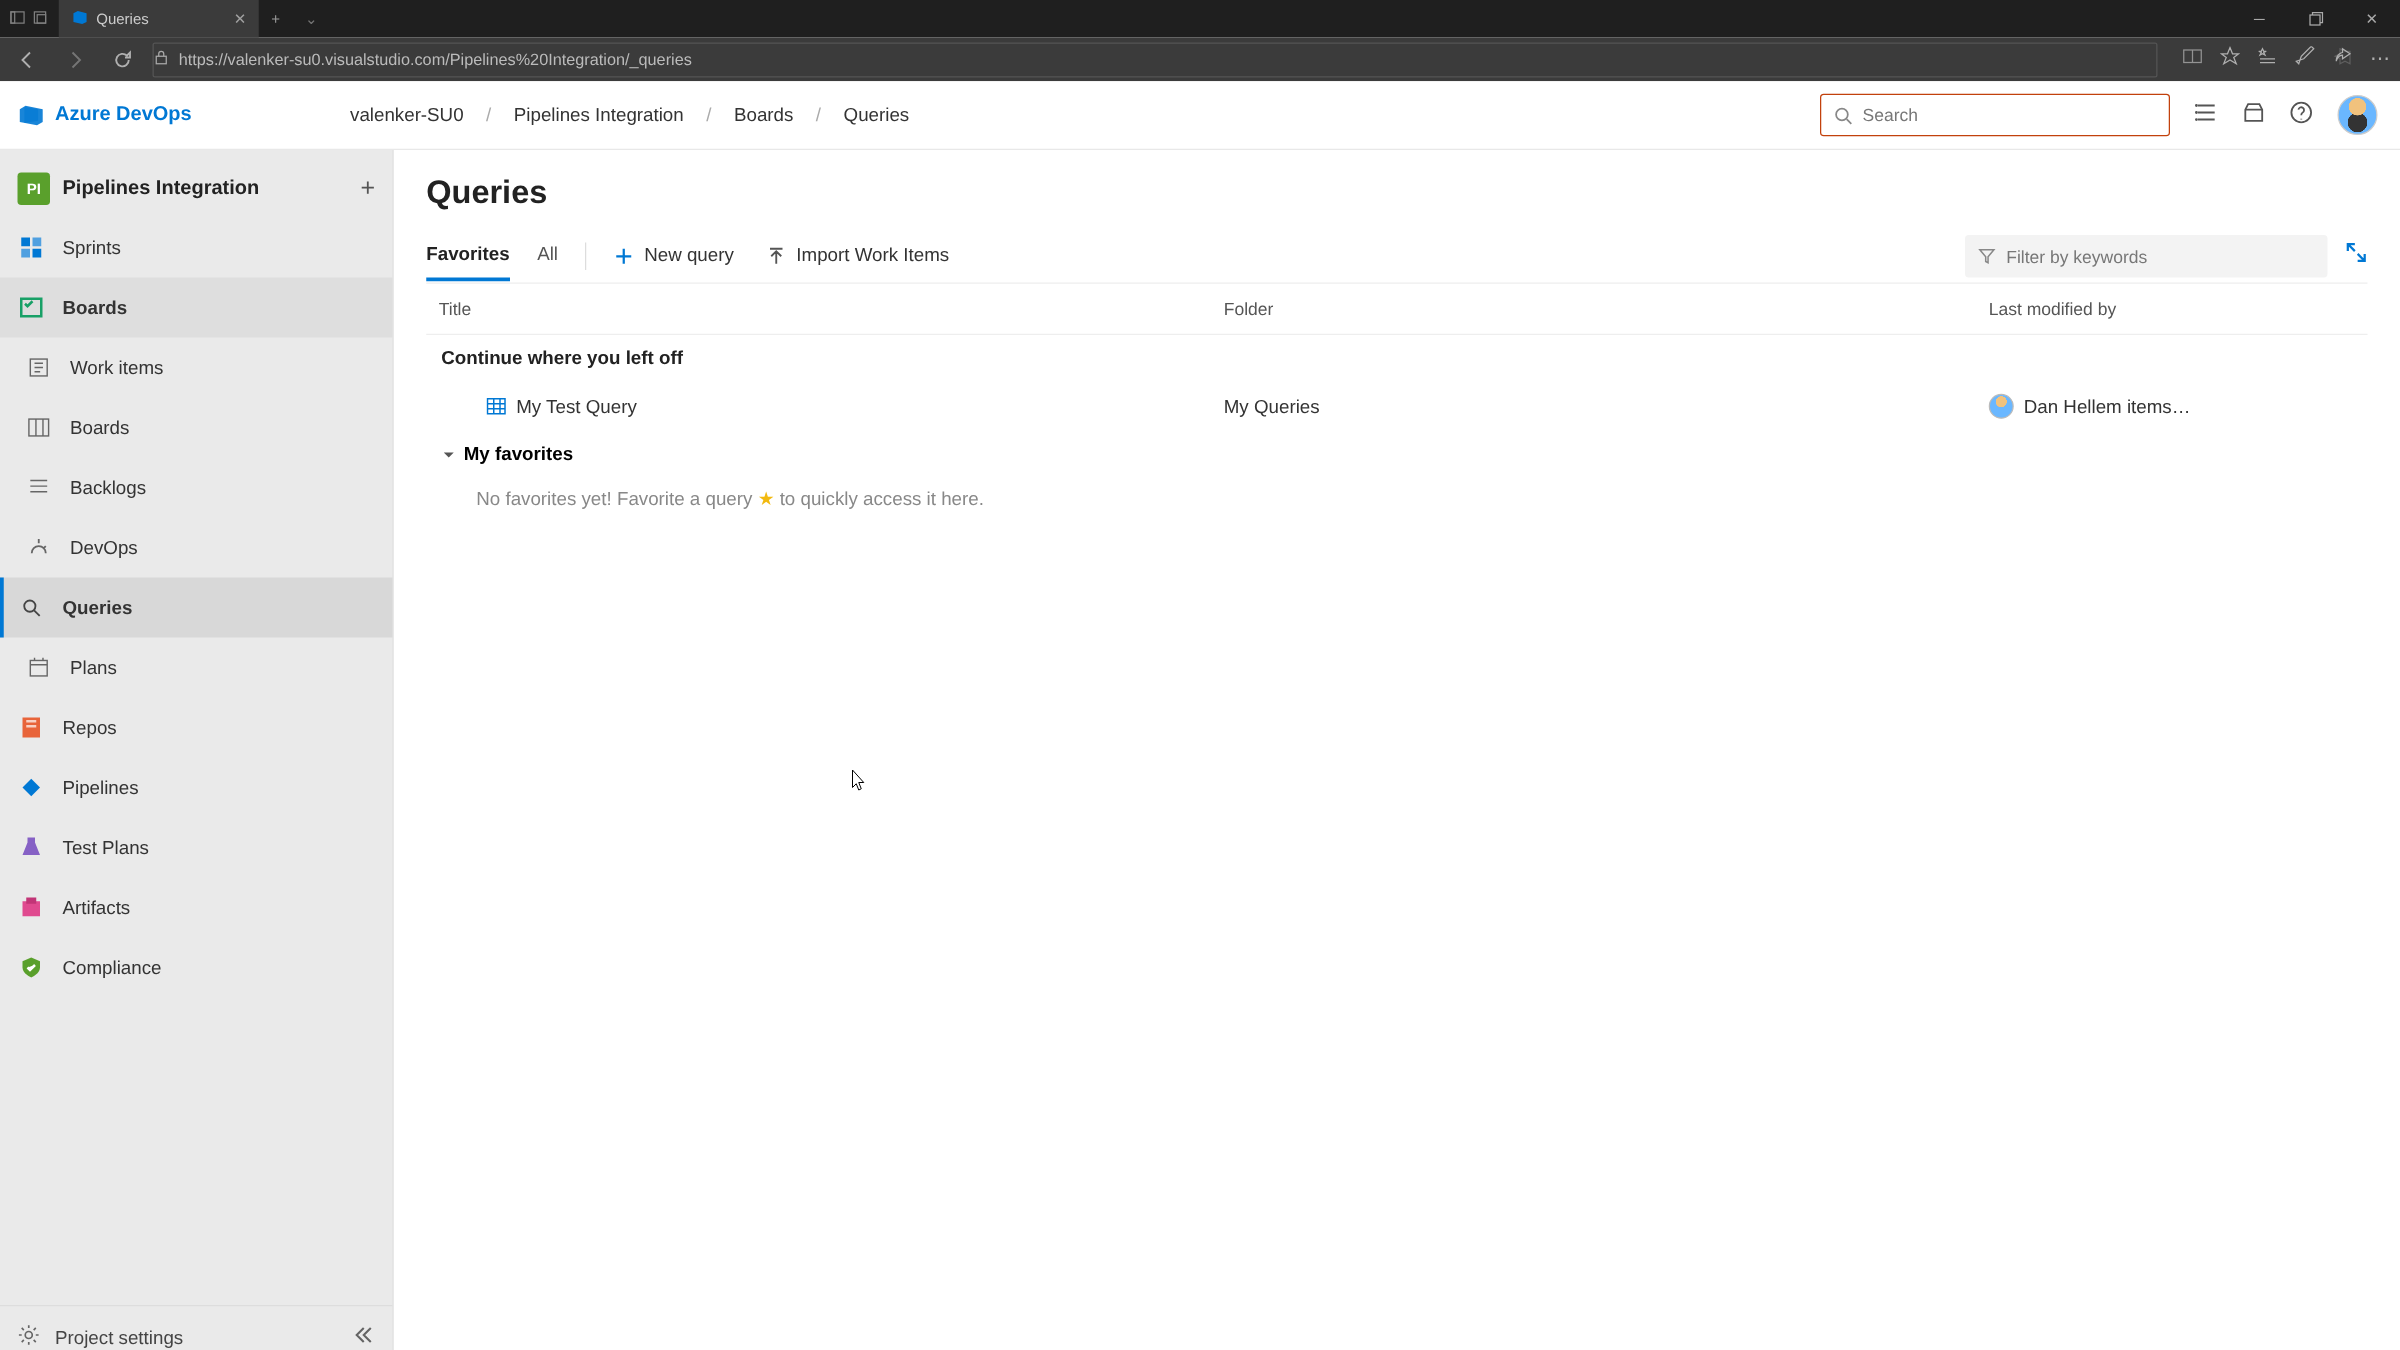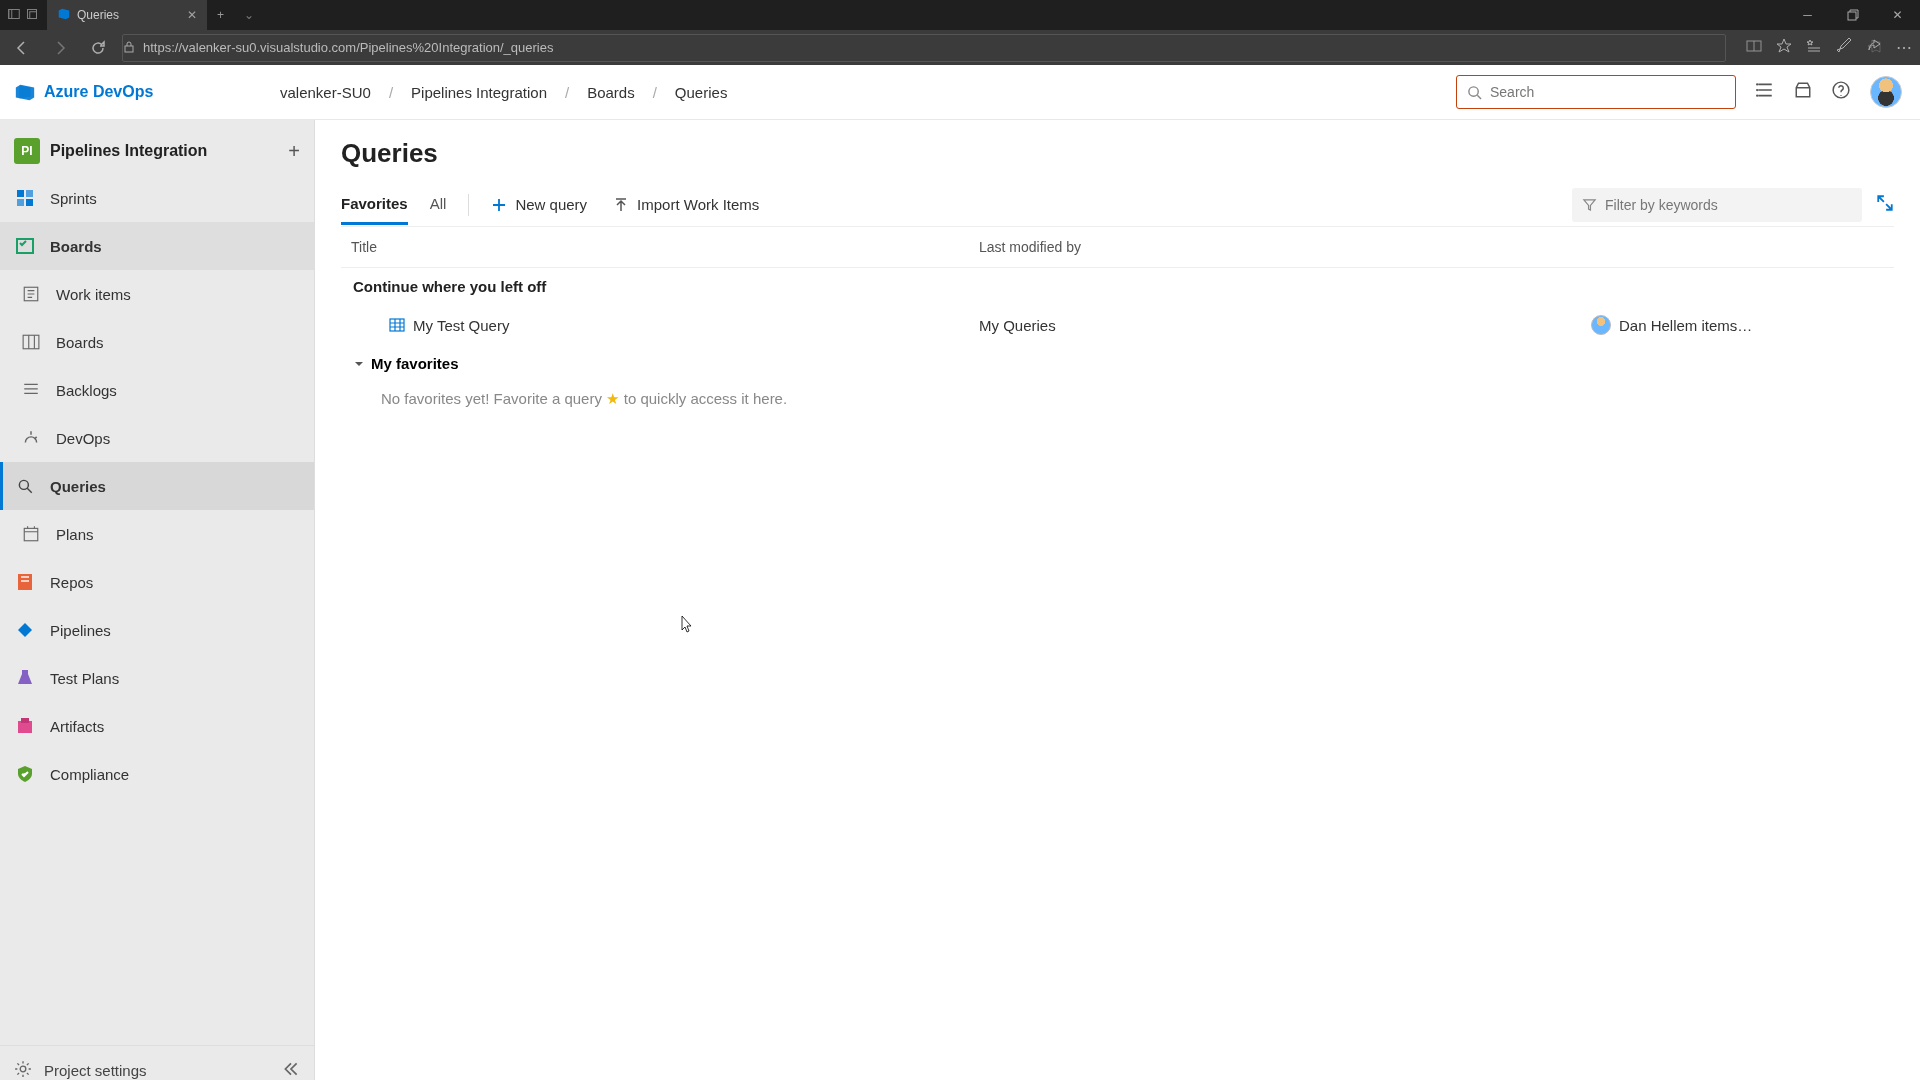--- a/index.html
+++ b/index.html
@@ -374,20 +374,21 @@
           </svg>
         <span>Filter by keywords</span>
       </div>
       <div class="expand-btn"><svg width="18" height="18" viewBox="0 0 16 16" fill="none" stroke="#0078d4" stroke-width="1.6">
             <path d="M2 7V2h5M14 9v5H9M2 2l5 5M14 14L9 9"></path>
           </svg></div>
     </div>
 
     <div class="col-headers">
       <div class="col-title">Title</div>
+      <div class="col-folder">Folder</div>
       <div class="col-mod">Last modified by</div>
     </div>
 
     <div class="sect-head">Continue where you left off</div>
 
     <div class="query-row">
       <div class="q-title">
         <svg width="16" height="16" viewBox="0 0 16 16" fill="none" stroke="#0078d4" stroke-width="1.2">
             <rect x="1" y="2" width="14" height="12"></rect>
             <path d="M1 6h14M1 10h14M6 2v12M11 2v12"></path>

